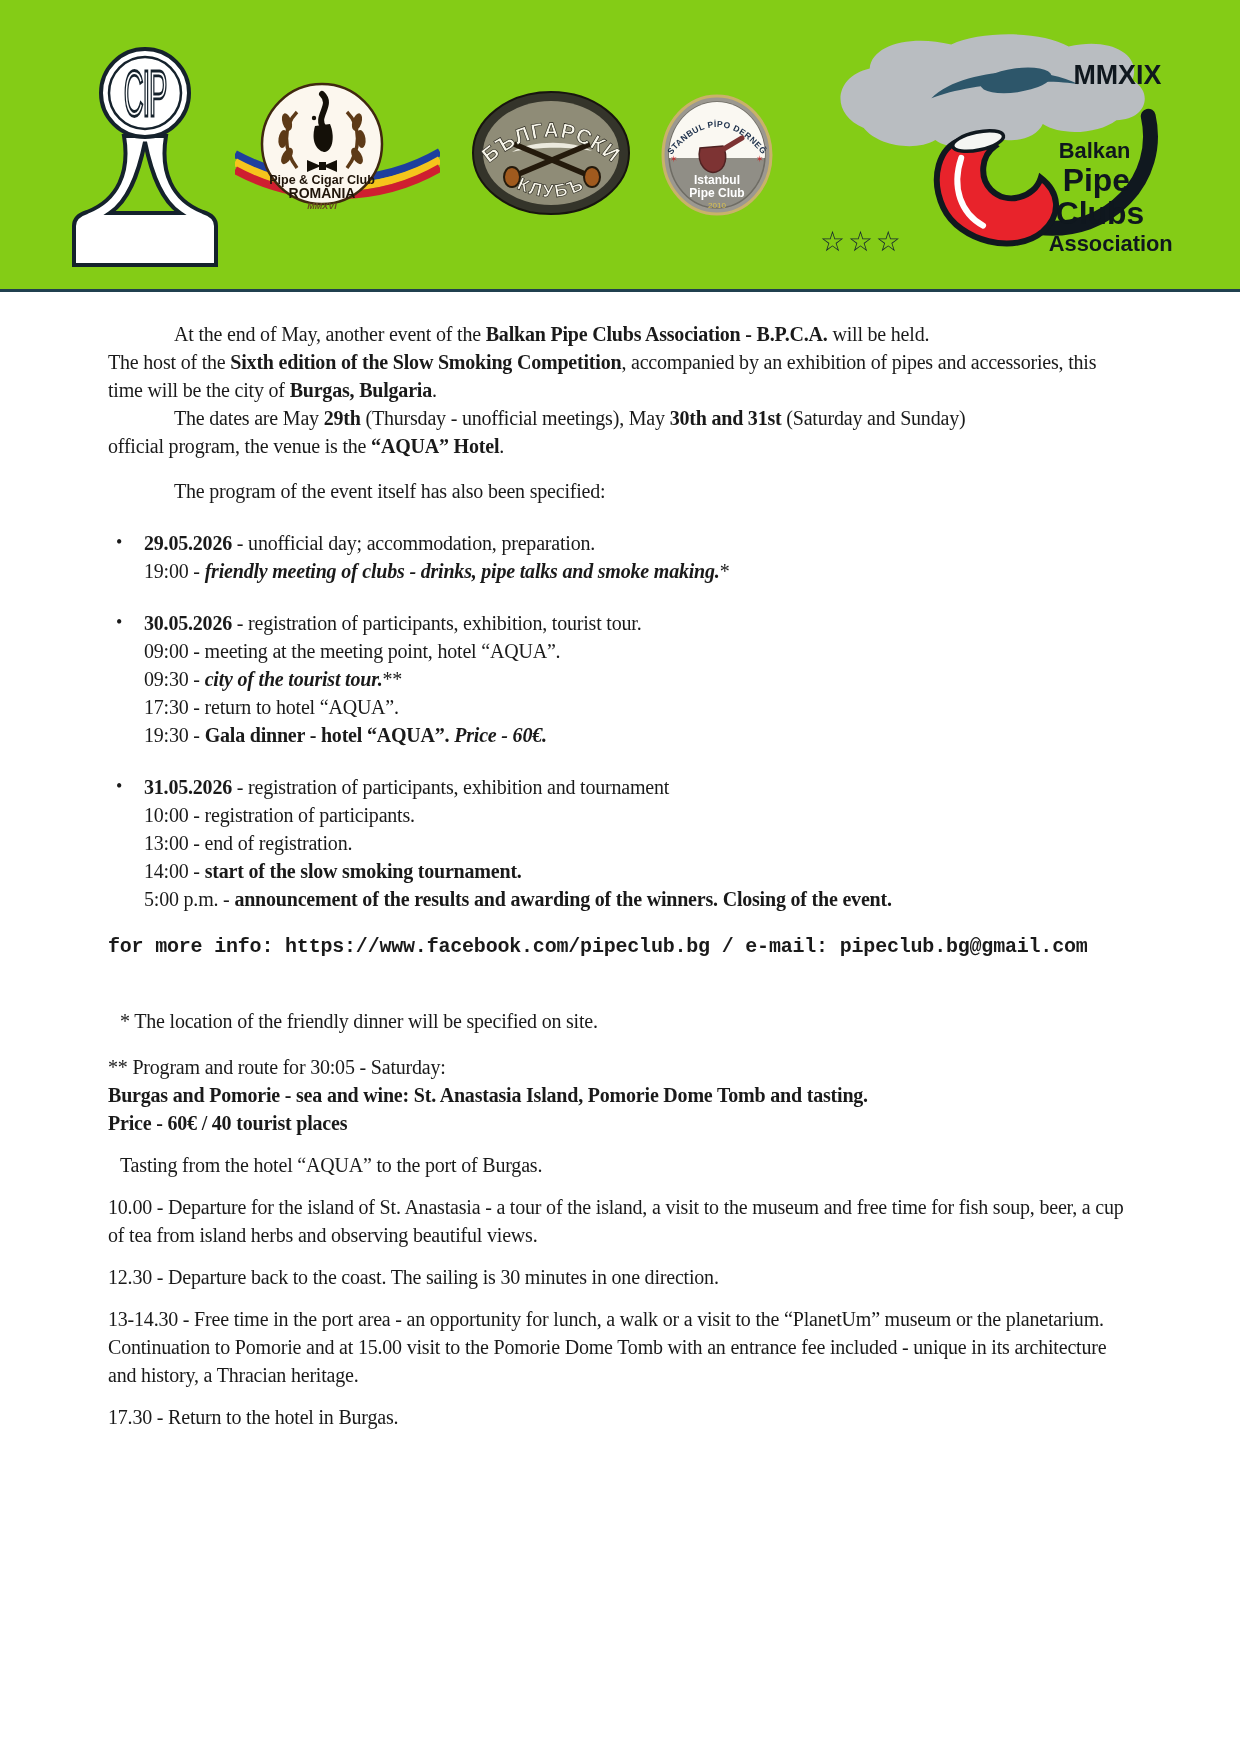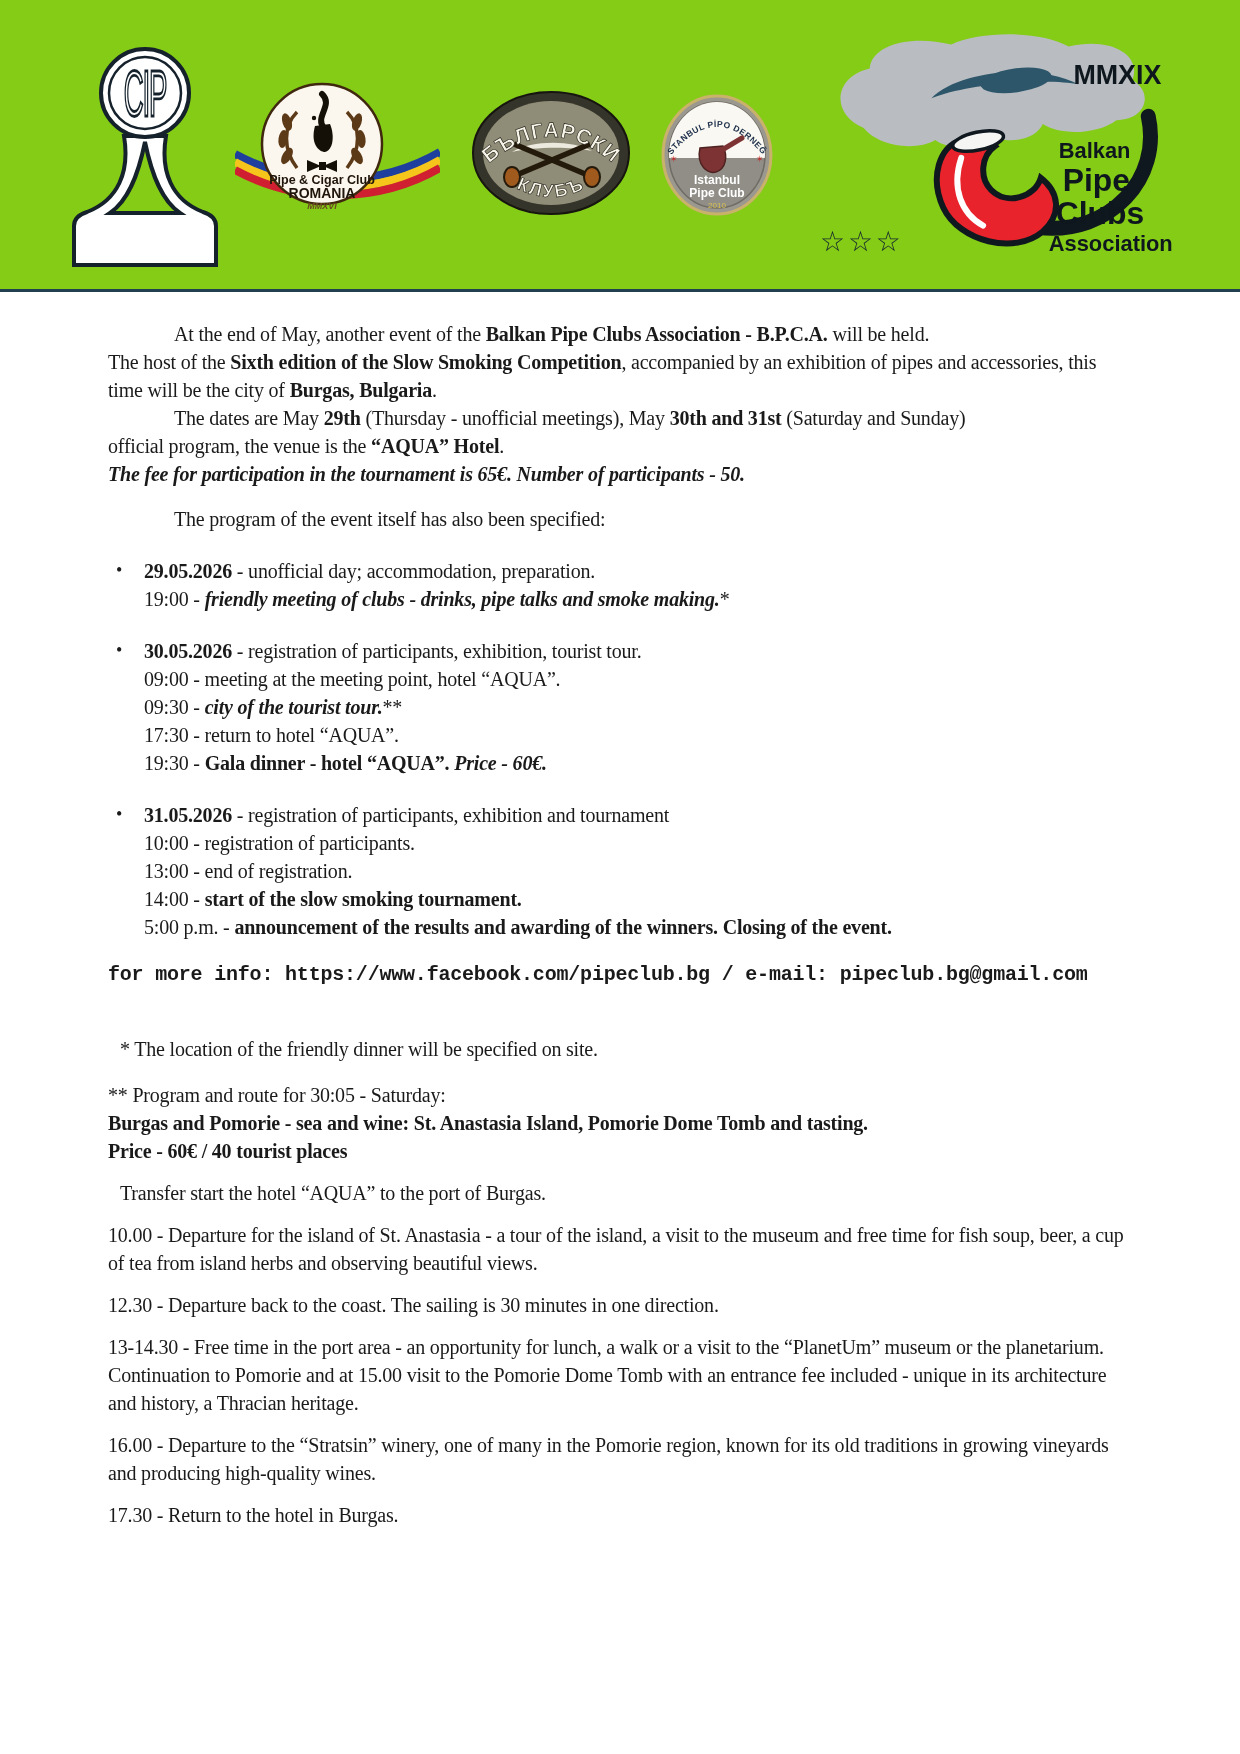--- a/index.html
+++ b/index.html
@@ -139,21 +139,20 @@
   </header>
 
   <main class="content">
 
     <p class="indent"><span>At the end of May, another event of the </span><span class="b">Balkan Pipe Clubs Association - B.P.C.A.</span><span> will be held.</span></p>
 
     <p><span>The host of the </span><span class="b">Sixth edition of the Slow Smoking Competition</span><span>, accompanied by an exhibition of pipes and accessories, this time will be the city of </span><span class="b">Burgas, Bulgaria</span><span>.</span></p>
 
     <p class="indent"><span>The dates are May </span><span class="b">29th</span><span> (Thursday - unofficial meetings), May </span><span class="b">30th and 31st</span><span> (Saturday and Sunday)</span><br><span>official program, the venue is the </span><span class="b">“AQUA” Hotel</span><span>.</span></p>
 
-    <p class="bi">The fee for participation in the tournament is 65€. Number of participants - 50.</p>
 
     <p class="indent heading">The program of the event itself has also been specified:</p>
 
     <div class="program-list">
 
       <div class="p-item">
         <span class="bullet">•</span>
         <div><span class="b">29.05.2026</span><span> - unofficial day; accommodation, preparation.</span></div>
         <div><span>19:00 - </span><span class="bi">friendly meeting of clubs - drinks, pipe talks and smoke making.</span><span>*</span></div>
       </div>
@@ -180,33 +179,32 @@
     <p class="contact b"><span>for more info: https://www.facebook.com/pipeclub.bg / e-mail: pipeclub.bg@gmail.com</span></p>
 
     <p class="note-dinner">* The location of the friendly dinner will be specified on site.</p>
 
     <div class="note-route">
       <p>** Program and route for 30:05 - Saturday:</p>
       <p class="b">Burgas and Pomorie - sea and wine: St. Anastasia Island, Pomorie Dome Tomb and tasting.</p>
       <p class="b">Price - 60€ / 40 tourist places</p>
     </div>
 
-    <p class="transfer">Transfer start the hotel “AQUA” to the port of Burgas.</p>
+    <p class="transfer">Tasting from the hotel “AQUA” to the port of Burgas.</p>
 
     <div class="iblock">
       <p>10.00 - Departure for the island of St. Anastasia - a tour of the island, a visit to the museum and free time for fish soup, beer, a cup of tea from island herbs and observing beautiful views.</p>
     </div>
     <div class="iblock">
       <p>12.30 - Departure back to the coast. The sailing is 30 minutes in one direction.</p>
     </div>
     <div class="iblock">
       <p>13-14.30 - Free time in the port area - an opportunity for lunch, a walk or a visit to the “PlanetUm” museum or the planetarium.</p>
       <p>Continuation to Pomorie and at 15.00 visit to the Pomorie Dome Tomb with an entrance fee included - unique in its architecture and history, a Thracian heritage.</p>
     </div>
     <div class="iblock">
-      <p>16.00 - Departure to the “Stratsin” winery, one of many in the Pomorie region, known for its old traditions in growing vineyards and producing high-quality wines.</p>
     </div>
     <div class="iblock">
       <p>17.30 - Return to the hotel in Burgas.</p>
     </div>
 
   </main>
 </div>
 
 </body></html>

